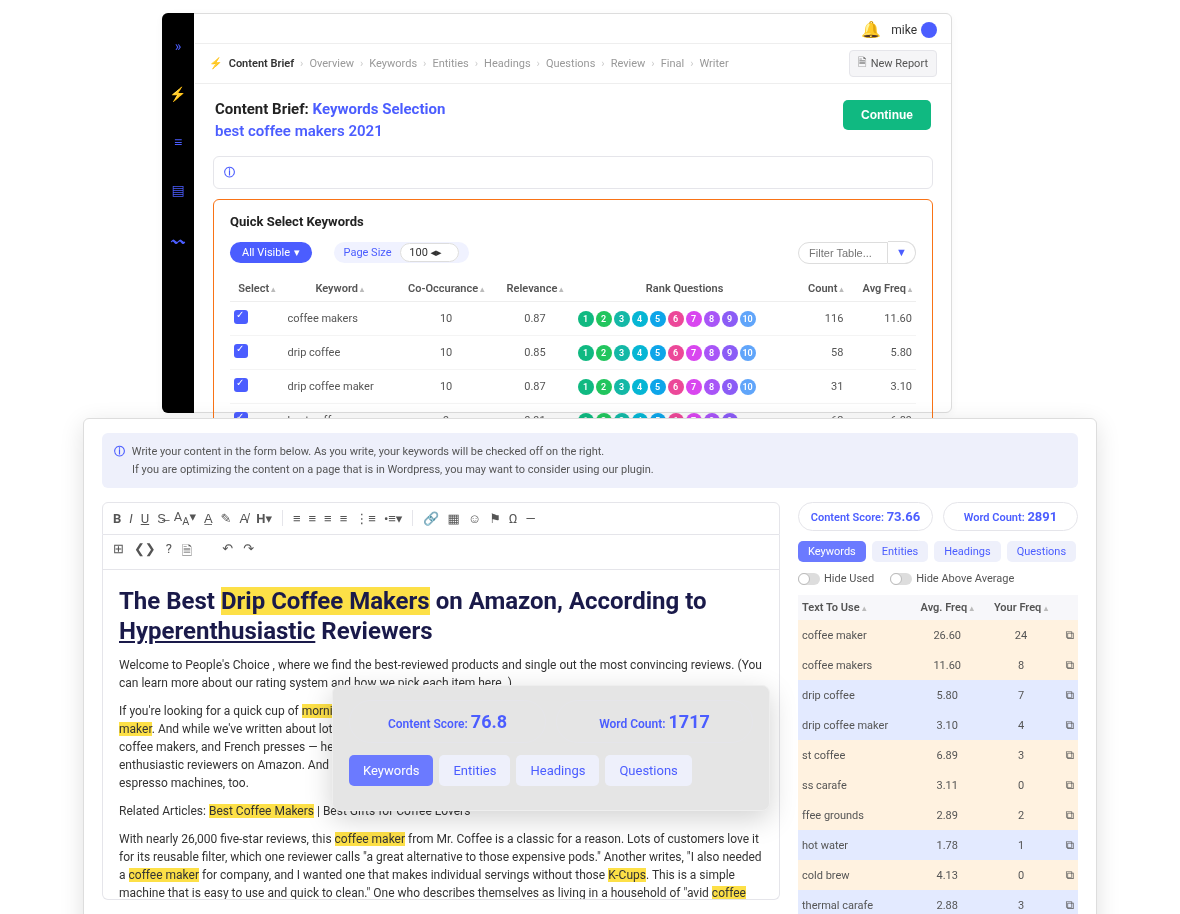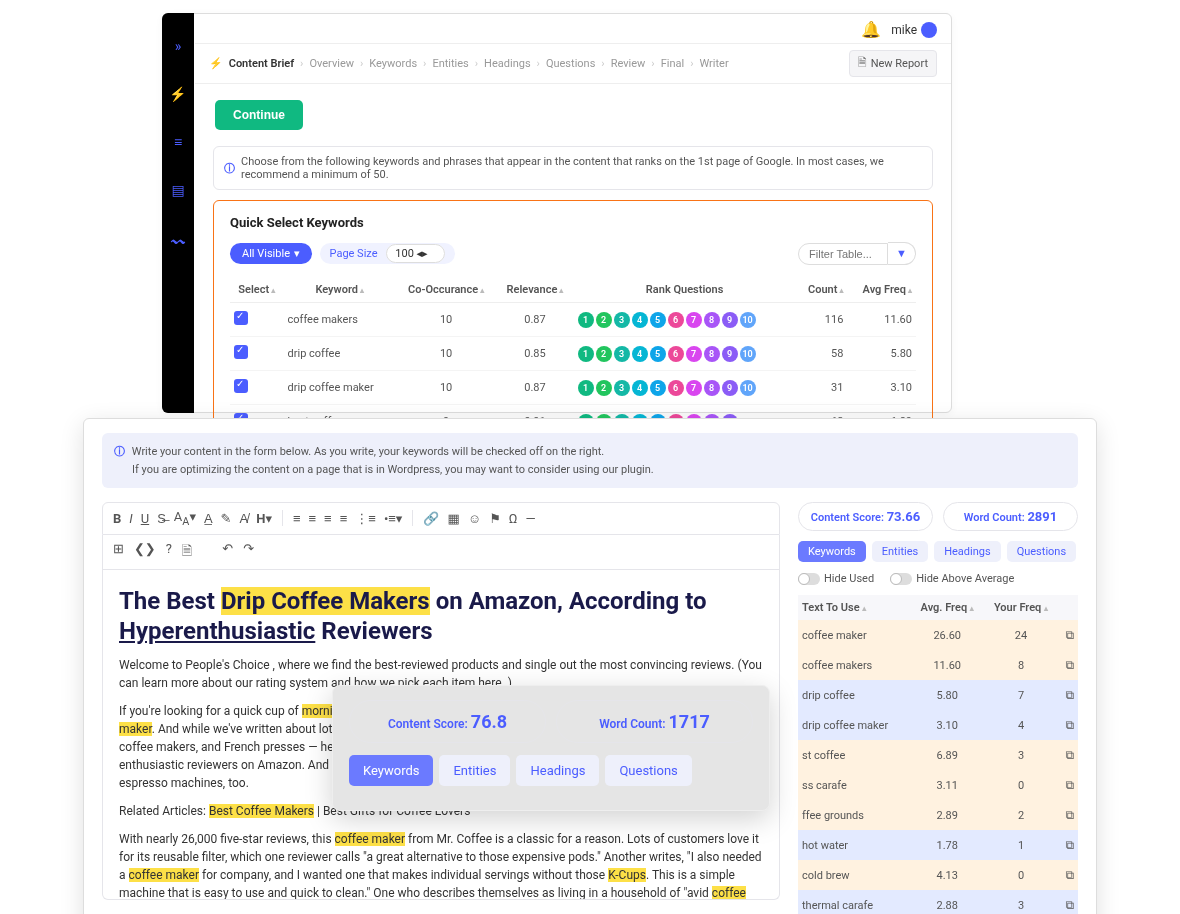--- a/index.html
+++ b/index.html
@@ -19,21 +19,21 @@
 .new-report { margin-left: auto; background: #f5f5f7; border: 1px solid #e5e5ea; border-radius: 4px; padding: 3px 8px; font-size: 11px; color: #555; display: flex; align-items: center; gap: 4px; }
 .header-row { display: flex; justify-content: space-between; align-items: flex-start; padding: 16px 20px 10px; }
 .h-left { font-size: 15px; font-weight: 700; color: #222; }
 .h-left .section { color: #4b5dff; }
 .h-topic { font-size: 15px; color: #4b5dff; font-weight: 600; margin-top: 4px; }
 .continue { background: #10b981; color: #fff; border: none; border-radius: 5px; padding: 8px 18px; font-size: 12px; font-weight: 600; }
 .info-banner { margin: 6px 18px; padding: 8px 10px; border: 1px solid #e5e5ea; border-radius: 6px; font-size: 11px; color: #555; display: flex; gap: 6px; align-items: center; }
 .info-banner .i { color: #4b5dff; font-weight: 700; }
 .keywords-panel { margin: 10px 18px 0; border: 1px solid #f97316; border-radius: 6px; padding: 14px 16px; }
 .kp-title { font-size: 13px; font-weight: 700; color: #222; margin-bottom: 12px; }
-.kp-controls { display: flex; align-items: center; gap: 8px; margin-bottom: 12px; }
+.kp-controls { display: flex; align-items: center; gap: 22px; margin-bottom: 12px; }
 .pill-select { background: #4b5dff; color: #fff; border-radius: 14px; padding: 4px 12px; font-size: 11px; display: flex; align-items: center; gap: 4px; }
 .pill-light { background: #f0f2ff; color: #4b5dff; border-radius: 14px; padding: 4px 10px; font-size: 11px; }
 .pill-pagesize .sel { background: #fff; color: #333; border: 1px solid #ddd; border-radius: 10px; padding: 2px 16px 2px 8px; margin-left: 6px; }
 .filter-box { margin-left: auto; display: flex; align-items: center; }
 .filter-input { border: 1px solid #ddd; border-radius: 14px 0 0 14px; padding: 4px 10px; font-size: 11px; width: 90px; color: #999; outline: none; }
 .filter-btn { border: 1px solid #ddd; border-left: none; border-radius: 0 14px 14px 0; padding: 4px 8px; color: #4b5dff; background: #fff; font-size: 11px; }
 .kp-table { width: 100%; border-collapse: collapse; font-size: 11px; }
 .kp-table th { text-align: center; font-weight: 600; color: #555; padding: 6px 4px; border-bottom: 1px solid #eee; }
 .kp-table th .sort { color: #bbb; font-size: 8px; margin-left: 2px; }
 .kp-table td { padding: 8px 4px; border-bottom: 1px solid #f4f4f4; color: #555; }
@@ -114,25 +114,31 @@
       <span class="chev">›</span>
       <span>Final</span>
       <span class="chev">›</span>
       <span>Writer</span>
       <span class="new-report">
         <span>🗎</span>
         <span>New Report</span>
       </span>
     </div>
     <div class="header-row">
+      <div class="h-left">
+        <div>
+          <span>Content Brief:</span>
+          <span class="section">Keywords Selection</span>
+        </div>
+        <div class="h-topic">best coffee makers 2021</div>
+      </div>
       <button class="continue">Continue</button>
     </div>
     <div class="info-banner">
       <span class="i">ⓘ</span>
-      <span>Choose from the following keywords and phrases that appear in the content that ranks on the 1st page of Google. In most cases, we recommend a minimum of 50.</span>
     </div>
     <div class="keywords-panel">
       <div class="kp-title">Quick Select Keywords</div>
       <div class="kp-controls">
         <span class="pill-select">
           <span>All Visible</span>
           <span>▾</span>
         </span>
         <span class="pill-light pill-pagesize">
           <span>Page Size</span>

